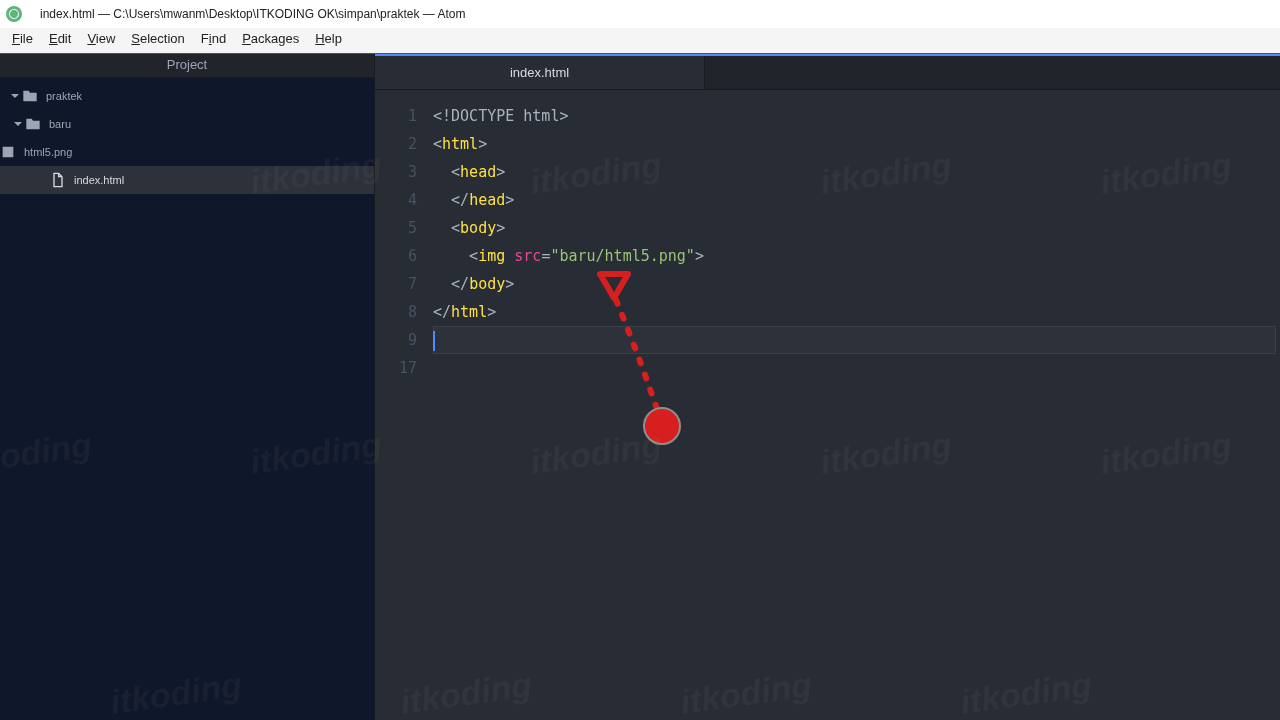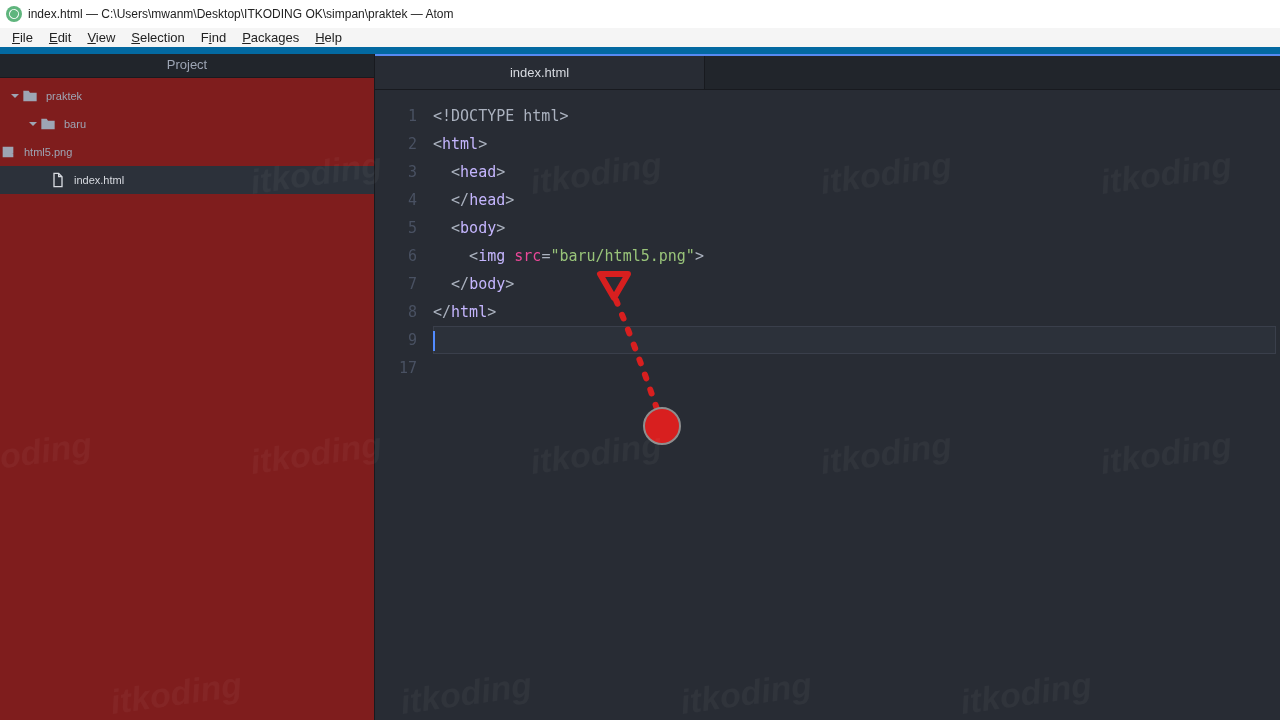--- a/index.html
+++ b/index.html
@@ -1,49 +1,49 @@
 <!DOCTYPE html>
 <html><head>
 <meta charset="utf-8">
 <style>
   * { margin:0; padding:0; box-sizing:border-box; }
   html,body { width:1280px; height:720px; font-family:"Segoe UI",Arial,sans-serif; font-size:14px; overflow:hidden; background:#fff; }
-  .win-title { height:28px; display:flex; align-items:center; background:#fff; color:#222; padding:0 6px; }
+  .win-title { height:28px; display:flex; align-items:center; background:#fff; color:#222; padding:0 6px;gap:12px; }
   .atom-logo { width:16px; height:16px; border-radius:50%; background:#5fb57d; margin-right:6px; position:relative; }
   .atom-logo::before { content:""; position:absolute; inset:3px; border:1px solid #fff; border-radius:50%; transform:rotate(30deg); }
   .win-title-text { font-size:12px; }
-  .menu-bar { height:26px; background:#f5f5f5; border-bottom:7px solid #0369a1; display:flex; align-items:center; padding:0 4px; color:#222; font-size:13px; }
+  .menu-bar { height:26px; background:#f5f5f5; border-bottom:1px solid #0369a1; display:flex; align-items:flex-start; padding:0 4px; color:#222; font-size:13px; }
   .menu-item { padding:3px 8px; cursor:default; }
   .menu-item u { text-decoration:underline; }
   .body-wrap { display:flex; height:666px; background:#282c34; color:#abb2bf; position:relative; }
-  .sidebar { width:375px; background:#7f1d1d; border-right:1px solid #181a1f; display:flex; flex-direction:column; }
+  .sidebar { width:375px; background:#0f172a; border-right:1px solid #181a1f; display:flex; flex-direction:column; }
   .sb-header { text-align:center; padding:3px 0 5px; color:#9da5b4; font-size:13px; background:#21252b; border-bottom:1px solid #181a1f; }
   .tree { padding-top:4px; }
   .tree-row { display:flex; align-items:center; height:28px; color:#9da5b4; font-size:11px; cursor:default; }
   .tree-row.active { background:#2c313a; color:#d7dae0; }
   .caret { width:10px; height:10px; margin-right:2px; display:inline-block; }
   .caret svg { width:10px; height:10px; fill:#9da5b4; }
   .ico { width:16px; height:16px; margin-right:8px; display:inline-flex; align-items:center; justify-content:center; }
   .ico svg { width:16px; height:16px; fill:#9da5b4; }
   .tr0 { padding-left:10px; }
-  .tr1 { padding-left:28px; }
+  .tr1 { padding-left:13px; }
   .tr2 { }
   .tr2b { padding-left:50px; }
   .editor { flex:1; display:flex; flex-direction:column; position:relative; }
   .tabs { height:36px; display:flex; background:#21252b; border-bottom:1px solid #181a1f; border-top:2px solid #568af2; }
   .tab { width:330px; display:flex; align-items:center; justify-content:center; background:#282c34; color:#d7dae0; font-size:13px; border-right:1px solid #181a1f; position:relative; }
   .gutter-code { display:flex; flex:1; font-family:Menlo,Consolas,"DejaVu Sans Mono",monospace; font-size:15px; }
   .gutter { width:54px; text-align:right; padding:12px 12px 0 0; color:#495162; background:#282c34; }
   .gutter div { height:28px; line-height:28px; }
   .code { flex:1; padding:12px 4px 0 4px; position:relative; }
   .line { height:28px; line-height:28px; white-space:pre; }
   .line.current { background:#2c313a; box-shadow:inset 0 0 0 1px #3a3f4b; }
   .cursor { display:inline-block; width:2px; height:20px; background:#528bff; vertical-align:middle; }
   .c-txt  { color:#abb2bf; }
-  .c-tag  { color:#c4b5fd; }
+  .c-tag  { color:#fde047; }
   .c-attr { color:#ec4899; }
   .c-str  { color:#98c379; }
   .c-lt   { color:#abb2bf; }
   
   .annot { position:absolute; pointer-events:none; }
   .watermark { position:absolute; font-size:34px; color:rgba(255,255,255,.04); font-style:italic; font-weight:600; transform:rotate(-8deg); pointer-events:none; user-select:none; }
 </style>
 </head>
 <body>
 

